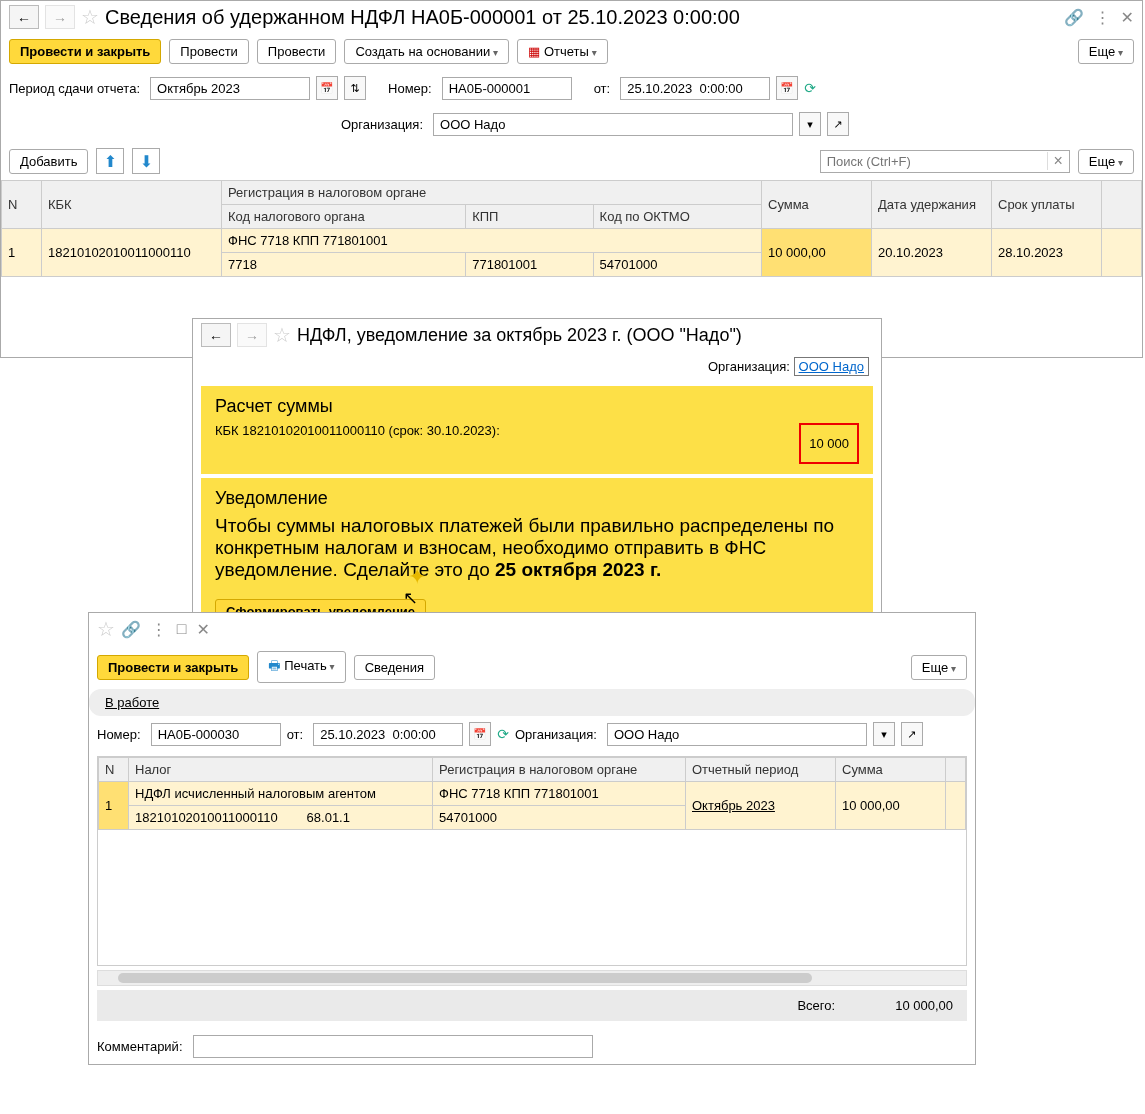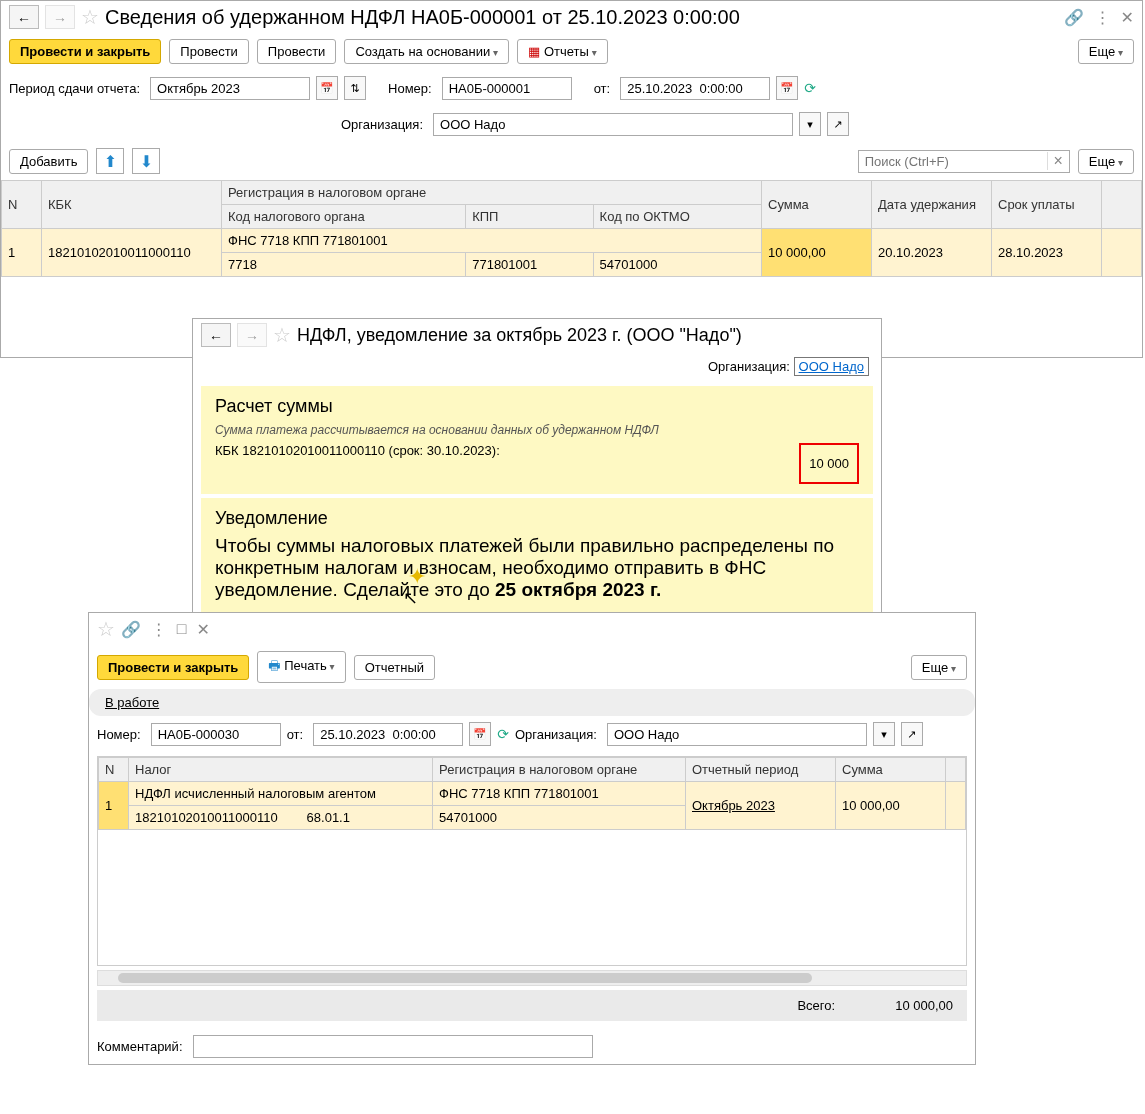--- a/index.html
+++ b/index.html
@@ -18,31 +18,31 @@
 .btn { border: 1px solid #aaa; background: #fff; padding: 4px 10px; font-size: 13px; cursor: pointer; border-radius: 3px; }
 .btn-yellow { background: #ffd93b; border-color: #d4a800; font-weight: bold; }
 .btn-drop::after { content: " ▾"; font-size: 10px; color: #666; }
 .formrow { display: flex; align-items: center; padding: 6px 8px; gap: 6px; font-size: 13px; }
 .formrow label { margin-right: 4px; }
 .input { border: 1px solid #aaa; padding: 3px 6px; font-size: 13px; background: #fff; }
 .input-date { width: 160px; }
 .calicon, .updown, .refbtn { border: 1px solid #aaa; width: 22px; height: 24px; display: inline-flex; align-items: center; justify-content: center; font-size: 11px; cursor: pointer; background: #f8f8f8; }
 .spacer { flex: 1; }
 .iconbtn { width: 28px; height: 26px; border: 1px solid #aaa; background: #fff; display: inline-flex; align-items: center; justify-content: center; cursor: pointer; }
-.search { display: flex; align-items: center; border: 1px solid #aaa; width: 212px; }
+.search { display: flex; align-items: center; border: 1px solid #aaa; width: 250px; }
 .search input { border: none; flex: 1; padding: 3px 6px; font-size: 13px; outline: none; }
 .search .xbtn { width: 22px; text-align: center; cursor: pointer; color: #888; border-left: 1px solid #ddd; }
 table.grid { width: 100%; border-collapse: collapse; font-size: 13px; }
 table.grid th, table.grid td { border: 1px solid #ccc; padding: 4px 6px; text-align: left; vertical-align: middle; }
 table.grid th { background: #f0f0f0; font-weight: normal; color: #333; }
 .row-hl td { background: #fff3d0; }
 .cell-active { background: #ffe073 !important; border: 1px solid #d4a800; text-align: right; }
 .td-right { text-align: right; }
 .section { padding: 8px 12px; text-align: right; }
-.section-grey { background: #fef9c3; margin: 4px 8px; padding: 10px 14px; }
+.section-grey { background: #fde047; margin: 4px 8px; padding: 10px 14px; }
 .section-h { font-size: 18px; margin-bottom: 6px; }
 .italic { font-style: italic; color: #555; font-size: 12px; }
 .kbk-line { display: flex; justify-content: space-between; font-size: 13px; margin-top: 6px; }
 .redbox { border: 2px solid #e00; padding: 11px 8px; }
 .link { color: #0066cc; text-decoration: underline; cursor: pointer; }
 .status { padding: 6px 16px; background: #eee; font-size: 13px; text-decoration: underline; border-radius: 12px; }
 .total-row { display: flex; justify-content: flex-end; padding: 8px 14px; background: #eaeaea; gap: 60px; font-size: 13px; margin: 4px 8px 8px 8px; }
 .scroll-x { height: 16px; background: #eee; margin: 4px 8px; border: 1px solid #ddd; position: relative; }
 .scroll-x::before { content: ""; position: absolute; left: 20px; top: 2px; height: 10px; width: 80%; background: #ccc; border-radius: 5px; }
 .cursor-img { position: absolute; left: 210px; top: 268px; font-size: 18px; pointer-events: none; }
@@ -146,21 +146,20 @@
     <span class="navbtn" style="opacity:.4">→</span>
     <span class="star">☆</span>
     <span class="title" style="font-size:18px">НДФЛ, уведомление за октябрь 2023 г. (ООО "Надо")</span>
   </div>
   <div class="section" style="font-size:13px">
     <span>Организация:</span>
     <span class="link" style="border:1px solid #777; padding:1px 4px">ООО Надо</span>
   </div>
   <div class="section-grey">
     <div class="section-h">Расчет суммы</div>
-    <div class="italic">Сумма платежа рассчитывается на основании данных об удержанном НДФЛ</div>
     <div class="kbk-line">
       <span>КБК 18210102010011000110 (срок: 30.10.2023):</span>
       <span class="redbox">10 000</span>
     </div>
   </div>
   <div class="section-grey" style="position:relative">
     <div class="section-h">Уведомление</div>
     <div style="font-size:19px">
       <span>Чтобы суммы налоговых платежей были правильно распределены по конкретным налогам и взносам, необходимо отправить в ФНС уведомление. Сделайте это до </span><b>25 октября 2023 г.</b>
     </div>
@@ -178,21 +177,21 @@
     <div class="titleicons">
       <span>🔗</span>
       <span>⋮</span>
       <span>□</span>
       <span>✕</span>
     </div>
   </div>
   <div class="toolbar">
     <button class="btn btn-yellow">Провести и закрыть</button>
     <button class="btn btn-drop"><span style="color:#28c">🖶</span> <span>Печать</span></button>
-    <button class="btn">Отчетный</button>
+    <button class="btn">Сведения</button>
     <div class="spacer"></div>
     <button class="btn btn-drop">Еще</button>
   </div>
   <div class="status">В работе</div>
   <div class="formrow">
     <label>Номер:</label>
     <input class="input" style="width: 130px;" value="НА0Б-000030">
     <label>от:</label>
     <input class="input" style="width: 150px;" value="25.10.2023  0:00:00">
     <span class="calicon">📅</span>

